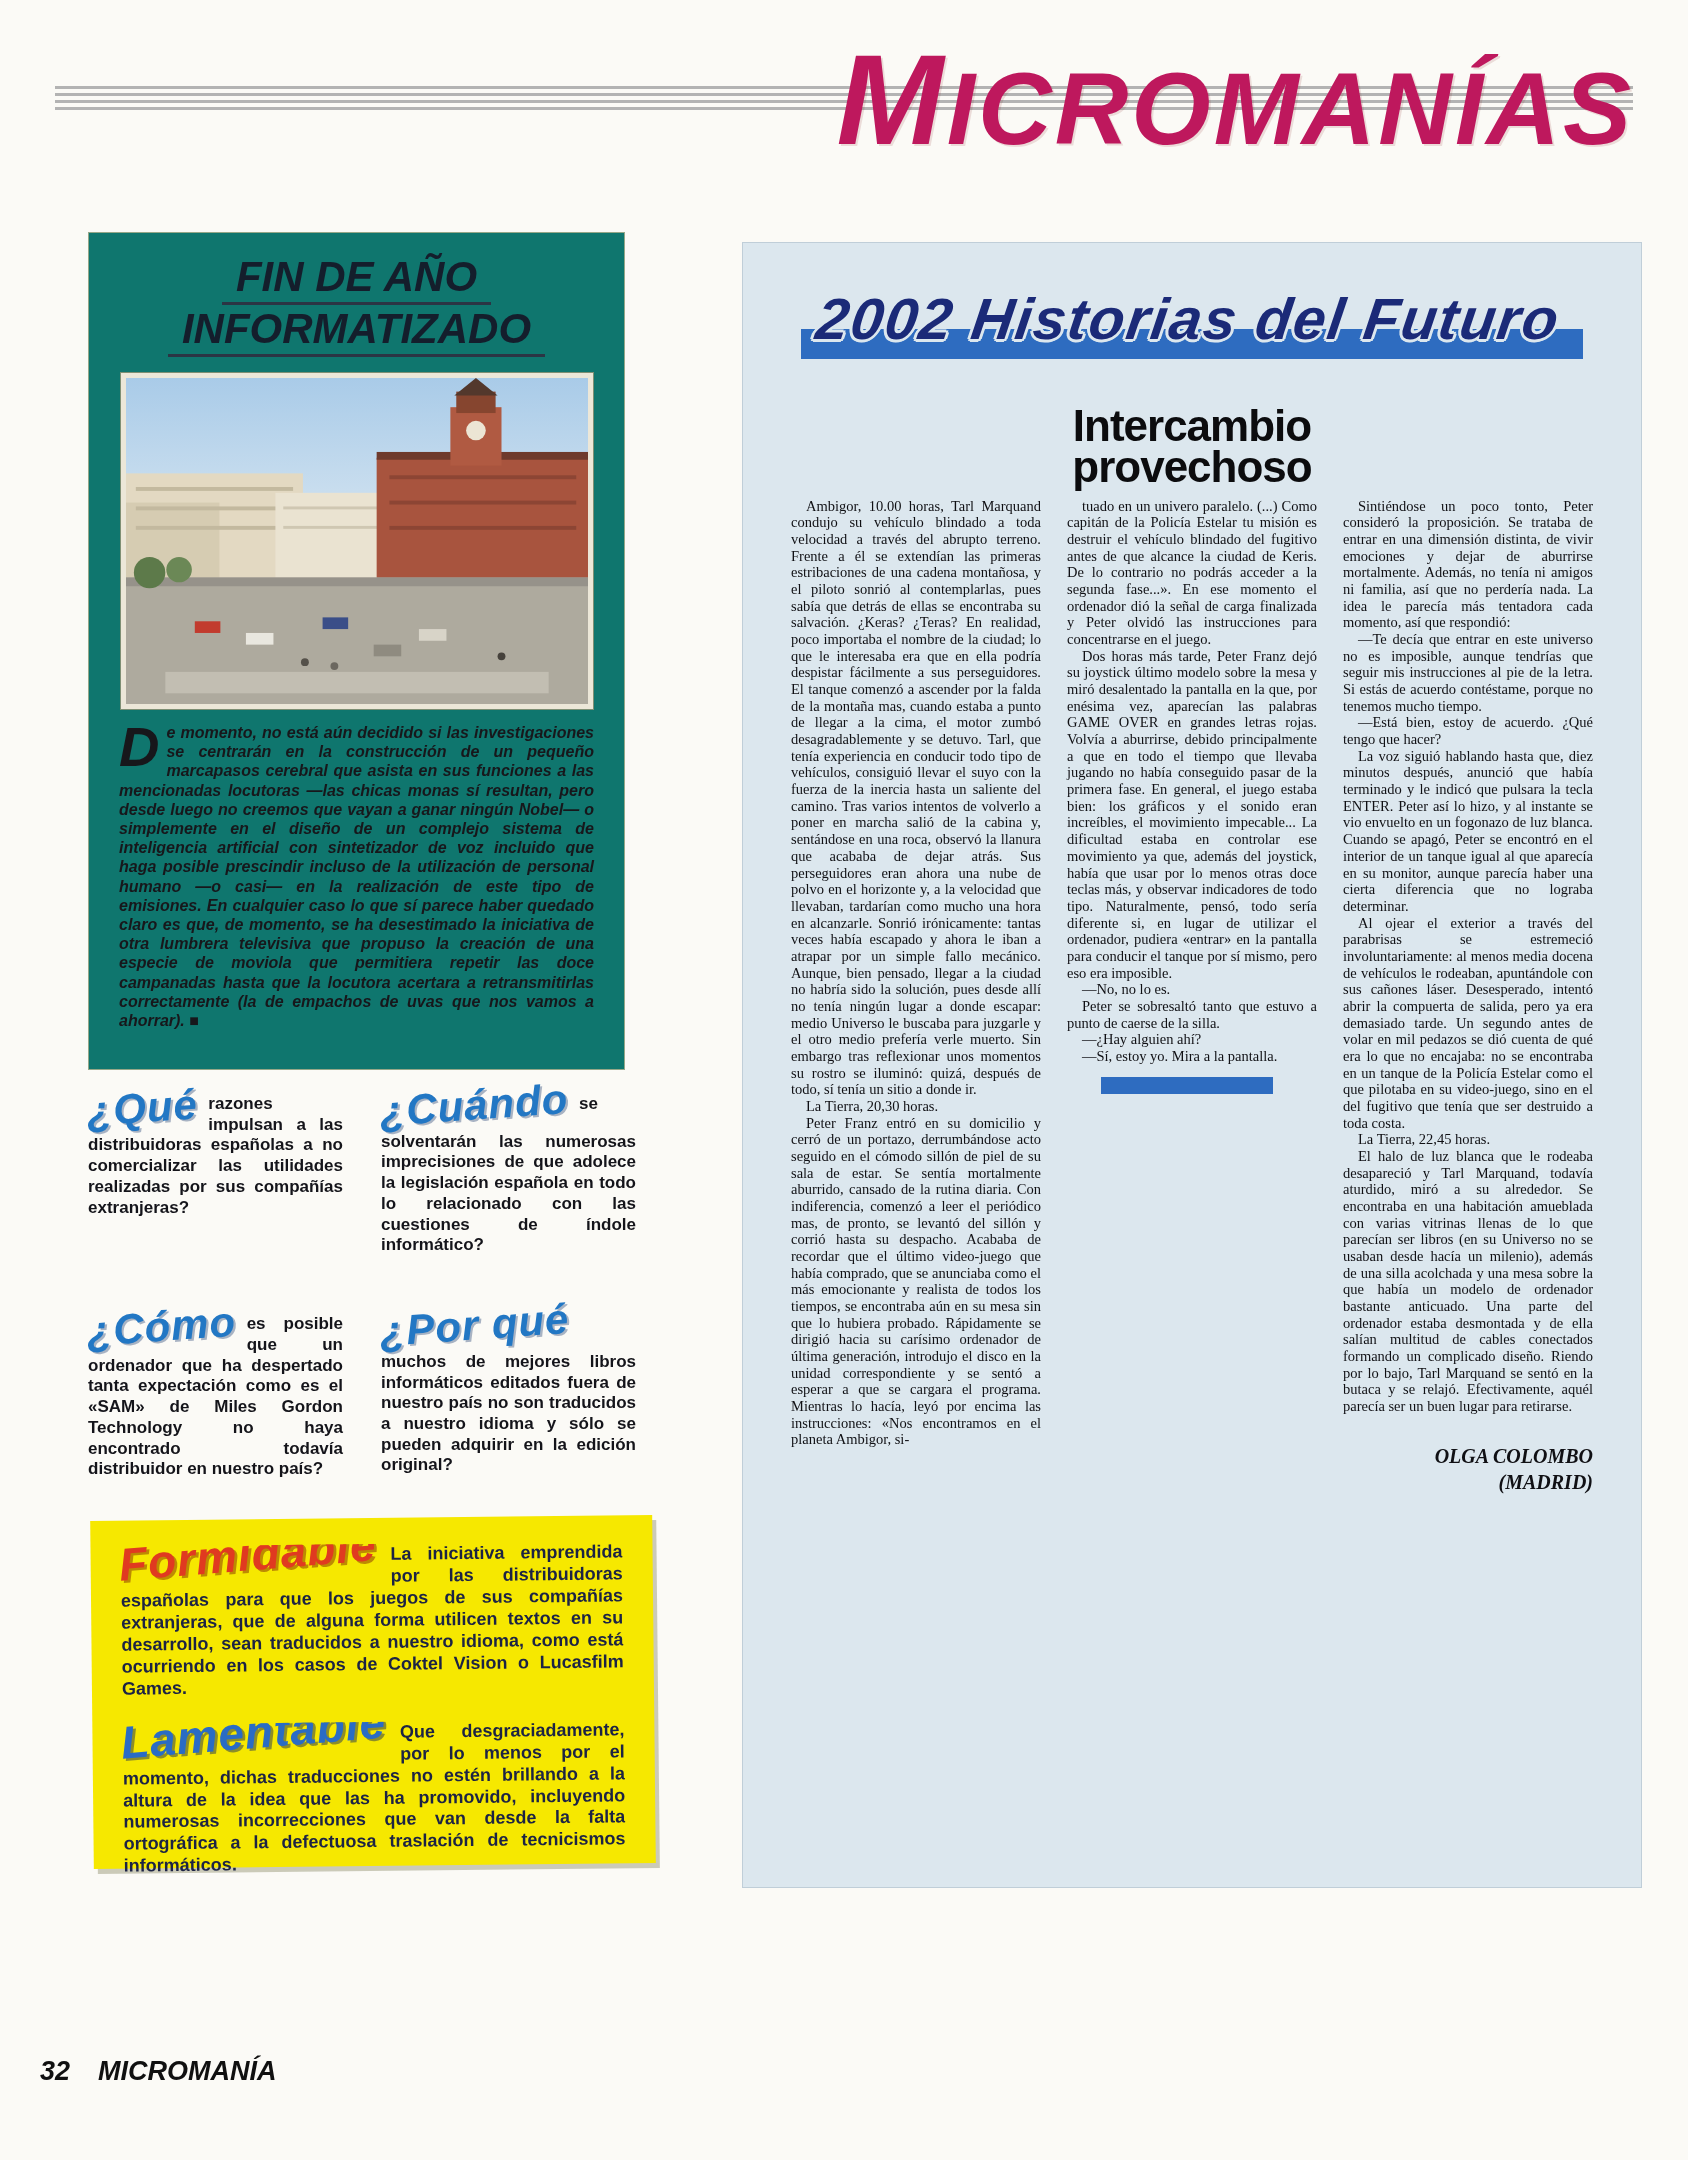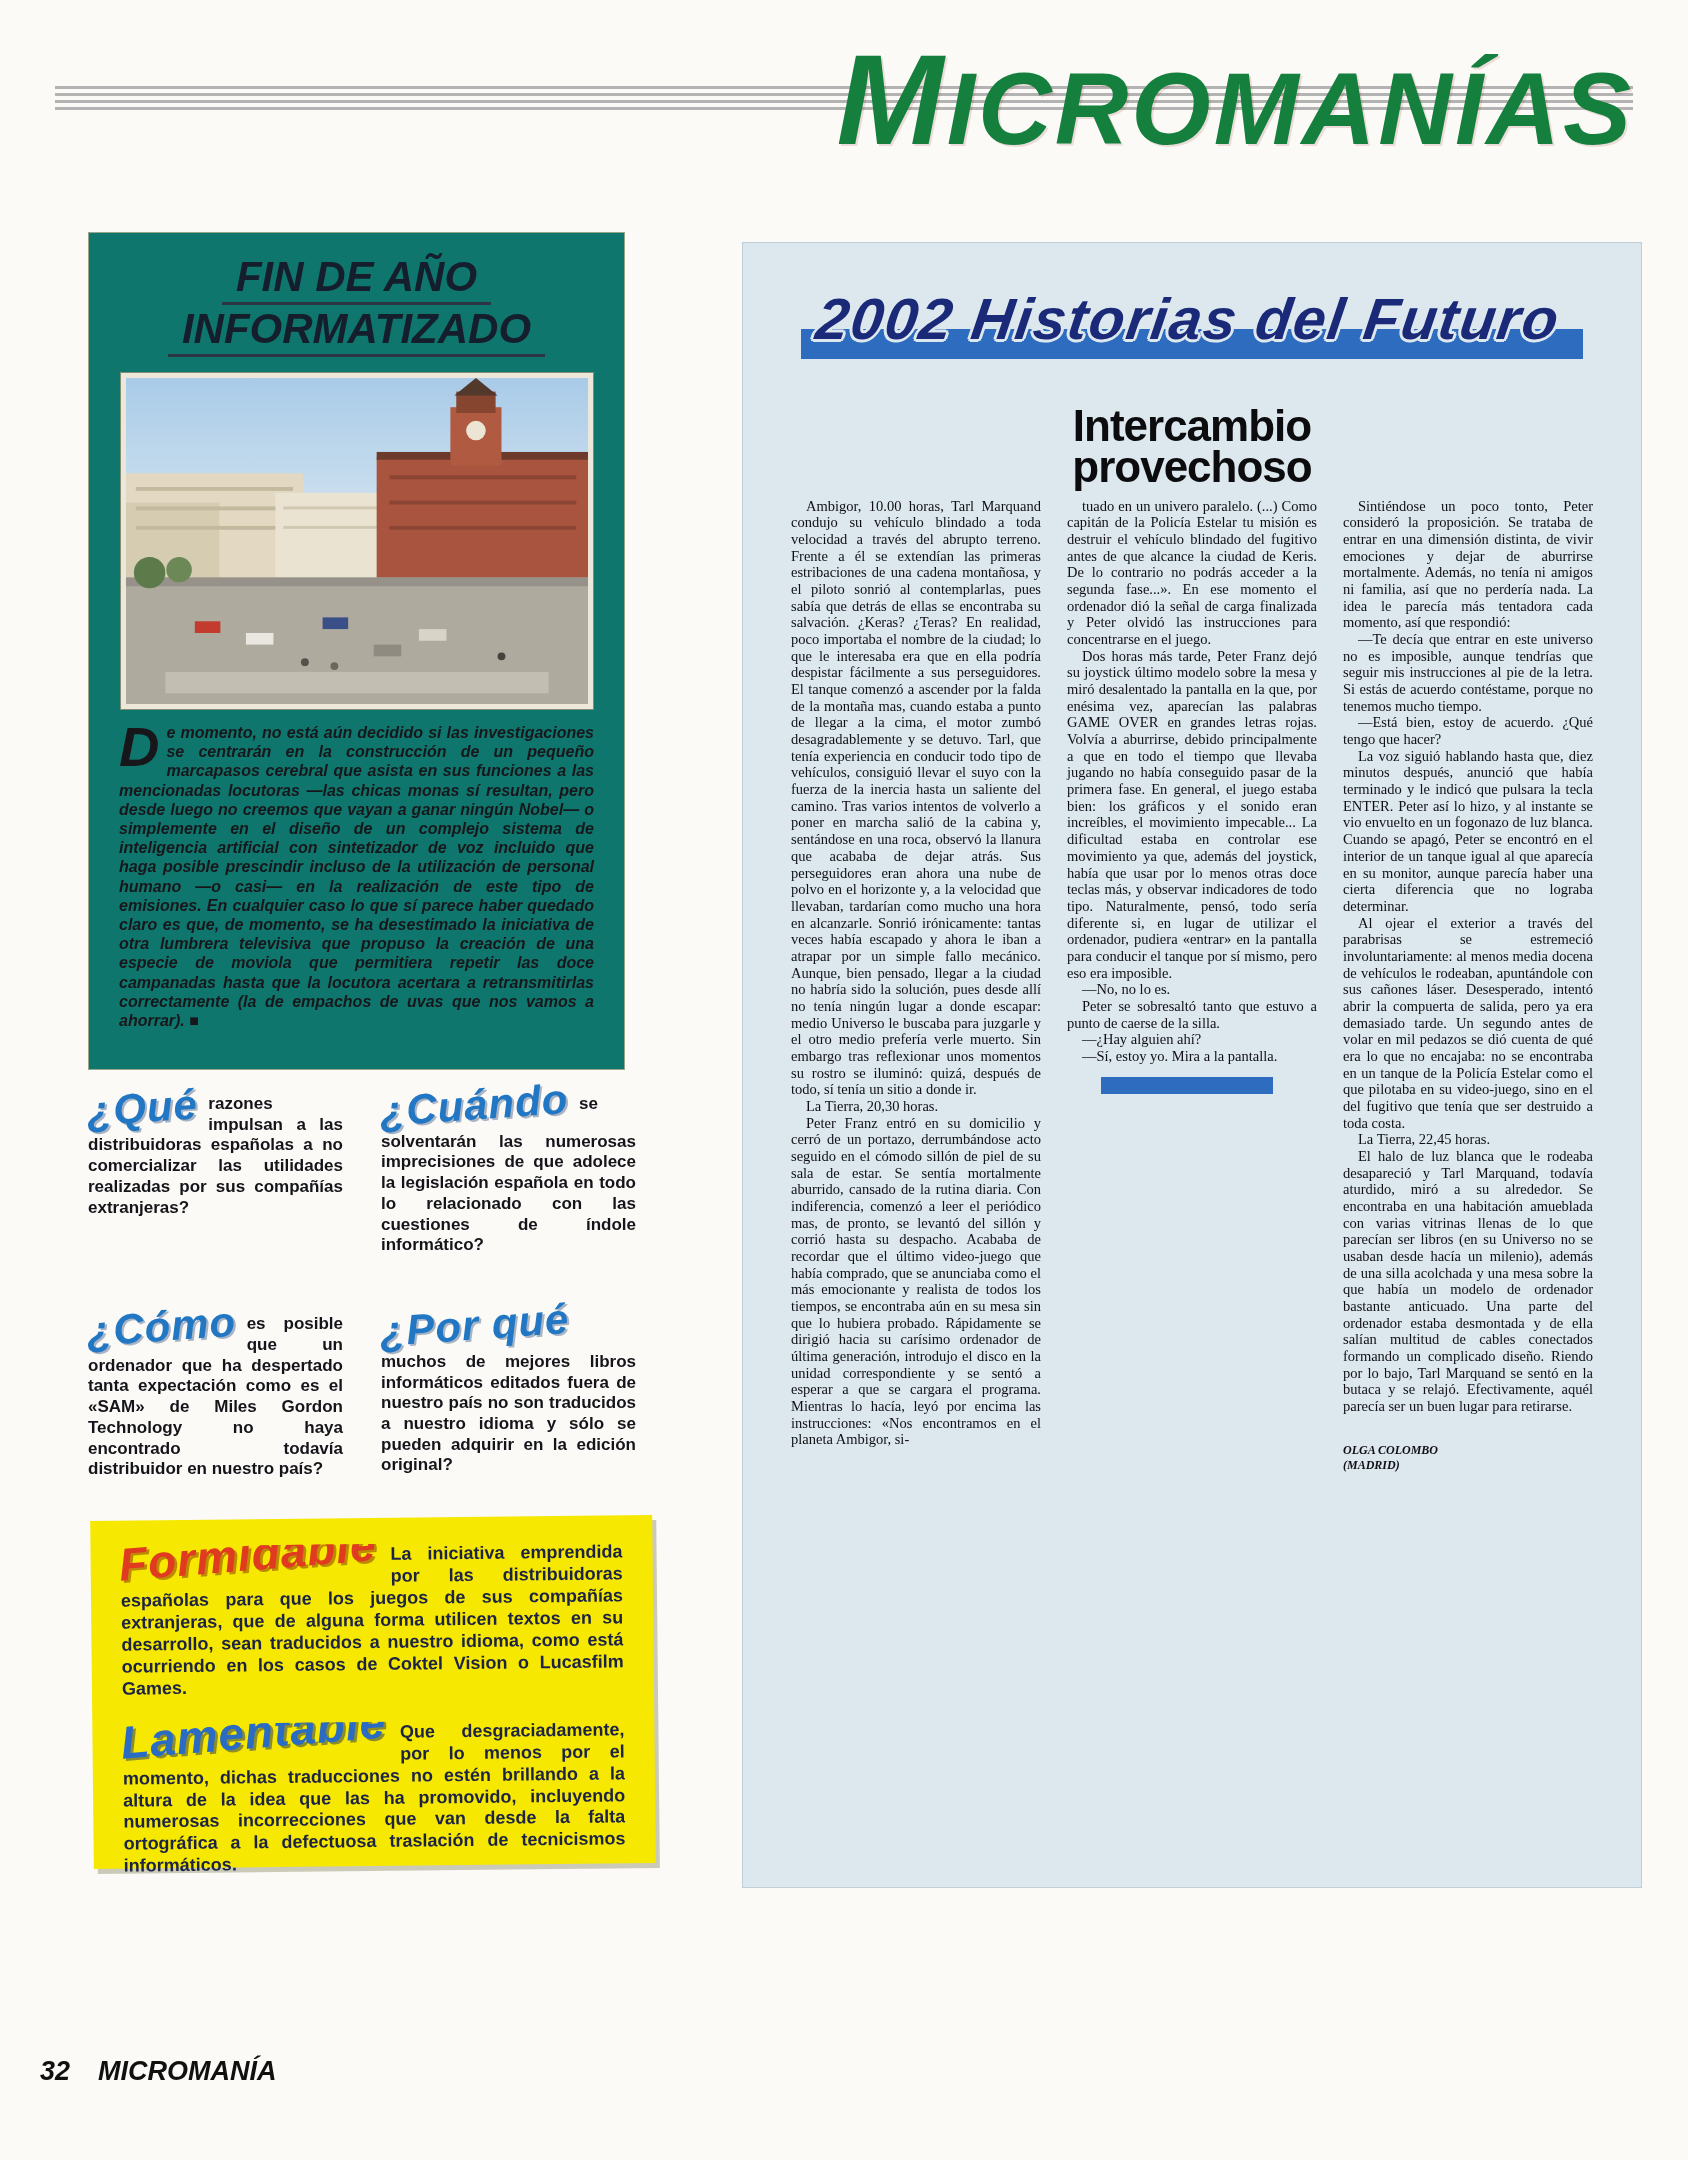--- a/index.html
+++ b/index.html
@@ -11,21 +11,21 @@
     overflow:hidden;
     color:#151515;
   }
 
   
   .header-rules { position:absolute; left:55px; top:86px; width:1578px; }
   .header-rules .line { height:3px; background:#b3b3b3; margin-bottom:4px; }
   .magazine-logo {
     position:absolute; top:36px; right:54px;
     font-size:102px; font-weight:900; font-style:italic;
-    color:#15803d; letter-spacing:3px; line-height:1;
+    color:#be185d; letter-spacing:3px; line-height:1;
     text-shadow:2px 2px 0 rgba(120,10,10,.12);
   }
   .magazine-logo::first-letter { font-size:126%; }
 
   
   .fin-panel {
     position:absolute; left:88px; top:232px; width:537px; height:838px;
     background:#0f766e; border:1px solid #95a788; padding:20px 30px 14px;
   }
   .fin-title { text-align:center; font-style:italic; font-weight:bold;
@@ -98,22 +98,22 @@
   .story-title { text-align:center; font-weight:900; font-size:44px;
     line-height:.94; color:#0c0c0e; margin-top:14px; letter-spacing:-1px; }
   .story-columns {
     display:flex; gap:26px; margin:10px 48px 0;
     font-family:"Liberation Serif", serif; font-size:14.5px; line-height:1.15;
     text-align:justify; hyphens:auto; color:#101014;
   }
   .story-col { flex:1; min-width:0; }
   .story-col p { text-indent:15px; margin:0; }
   .redaction-bar { width:172px; height:17px; background:#2e6cc0; margin:12px 0 0 34px; }
-  .author { margin-top:28px; font-style:italic;
-    font-weight:bold; font-size:12px; line-height:1.3; }
+  .author { margin-top:28px; text-align:right; font-style:italic;
+    font-weight:bold; font-size:20px; line-height:1.3; }
 
   
   .page-footer {
     position:absolute; left:40px; top:2056px; display:flex; gap:28px;
     font-size:27px; font-weight:bold; font-style:italic; color:#101010;
   }
 </style>
 </head>
 <body>
 

